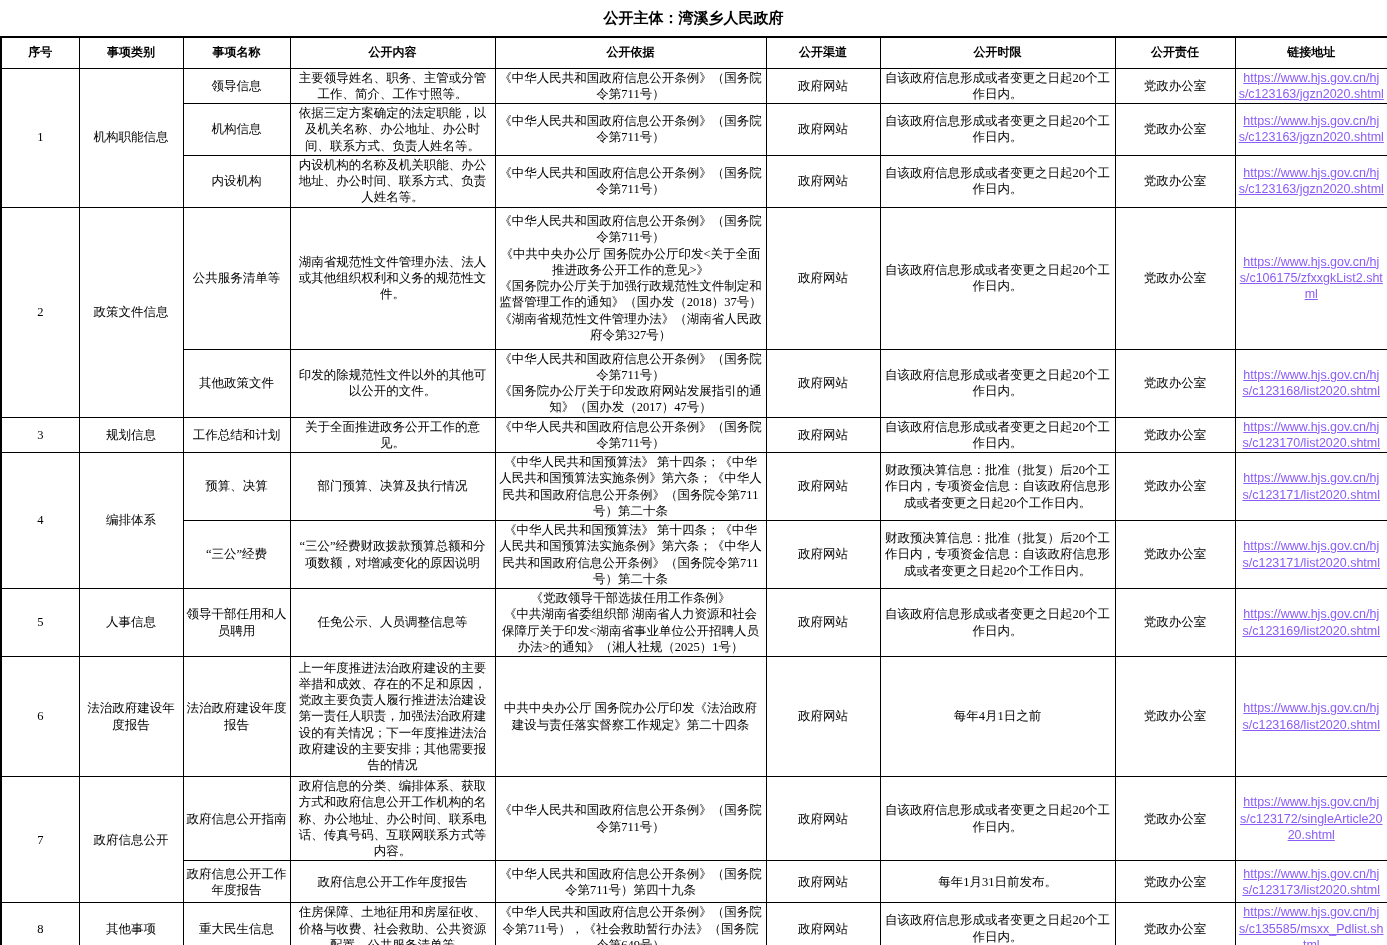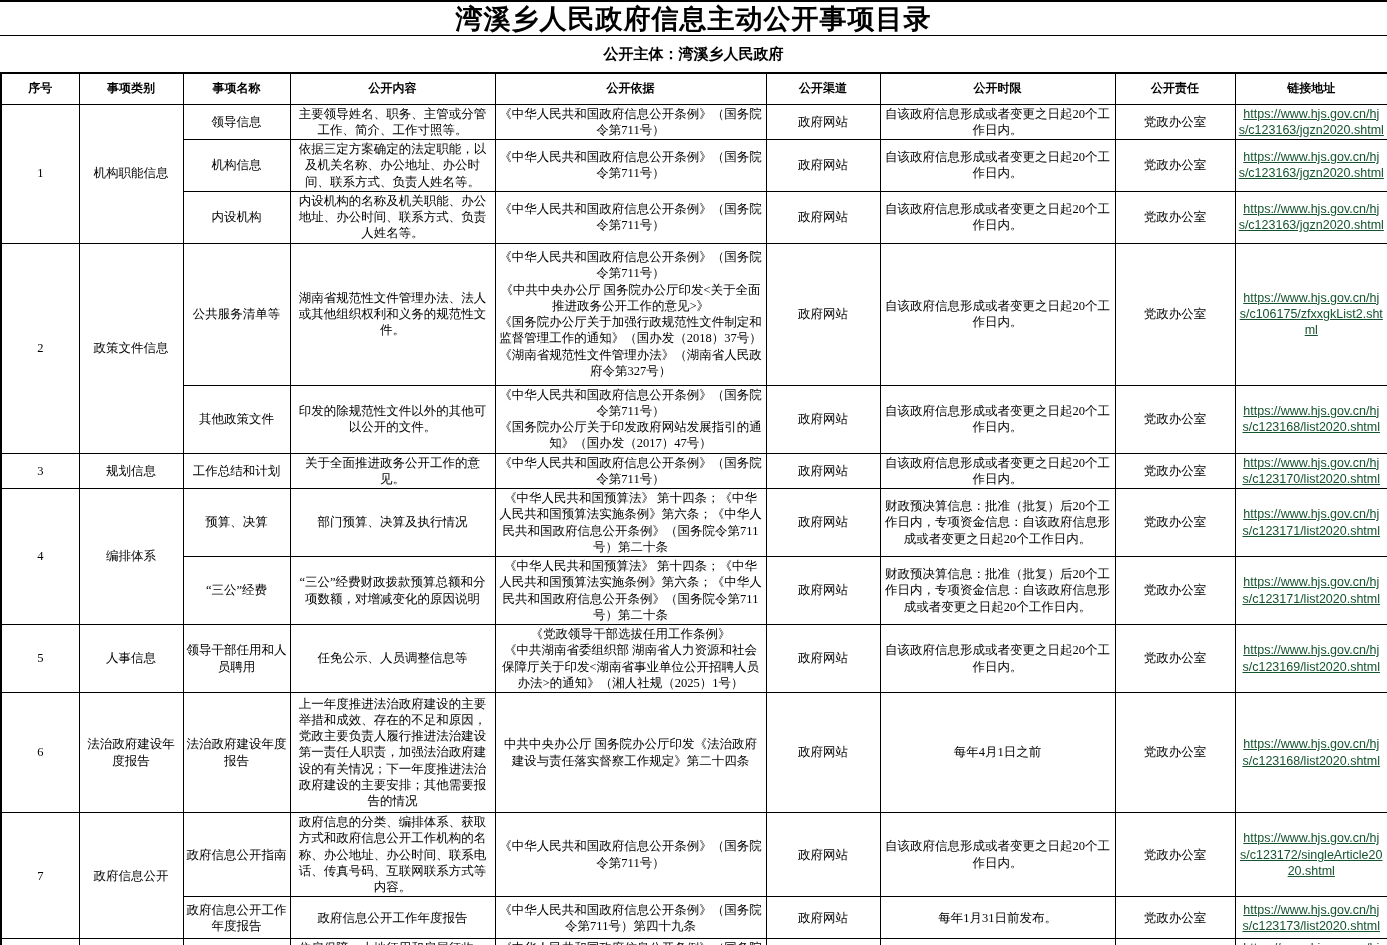--- a/index.html
+++ b/index.html
@@ -39,43 +39,40 @@
     text-align: center;
     overflow: hidden;
   }
   table.catalog th { font-size: 12px; font-weight: bold; height: 31px; }
   td.al-left { text-align: left; }
   td.basis { white-space: pre-line; }
   td.link-cell { text-align: left; }
   td.link-cell a {
     font-family: "Liberation Sans", "DejaVu Sans", sans-serif;
     font-size: 12.5px;
-    color: #14532d;
+    color: #8b5cf6;
     text-decoration: underline;
     word-break: break-all;
     cursor: pointer;
   }
   col.c-seq  { width: 78px; }
   col.c-cat  { width: 104px; }
   col.c-name { width: 107px; }
   col.c-cont { width: 205px; }
   col.c-basis{ width: 271px; }
   col.c-chan { width: 114px; }
   col.c-time { width: 235px; }
   col.c-resp { width: 120px; }
   col.c-link { width: 153px; }
 </style>
 </head>
 <body>
 
 <div class="page">
 
-  <div class="title-band">
-    <h1>湾溪乡人民政府信息主动公开事项目录</h1>
-  </div>
 
   <div class="subtitle-band">
     <h2>公开主体：湾溪乡人民政府</h2>
   </div>
 
   <table class="catalog">
     <colgroup>
       <col class="c-seq">
         <col class="c-cat">
         <col class="c-name">

